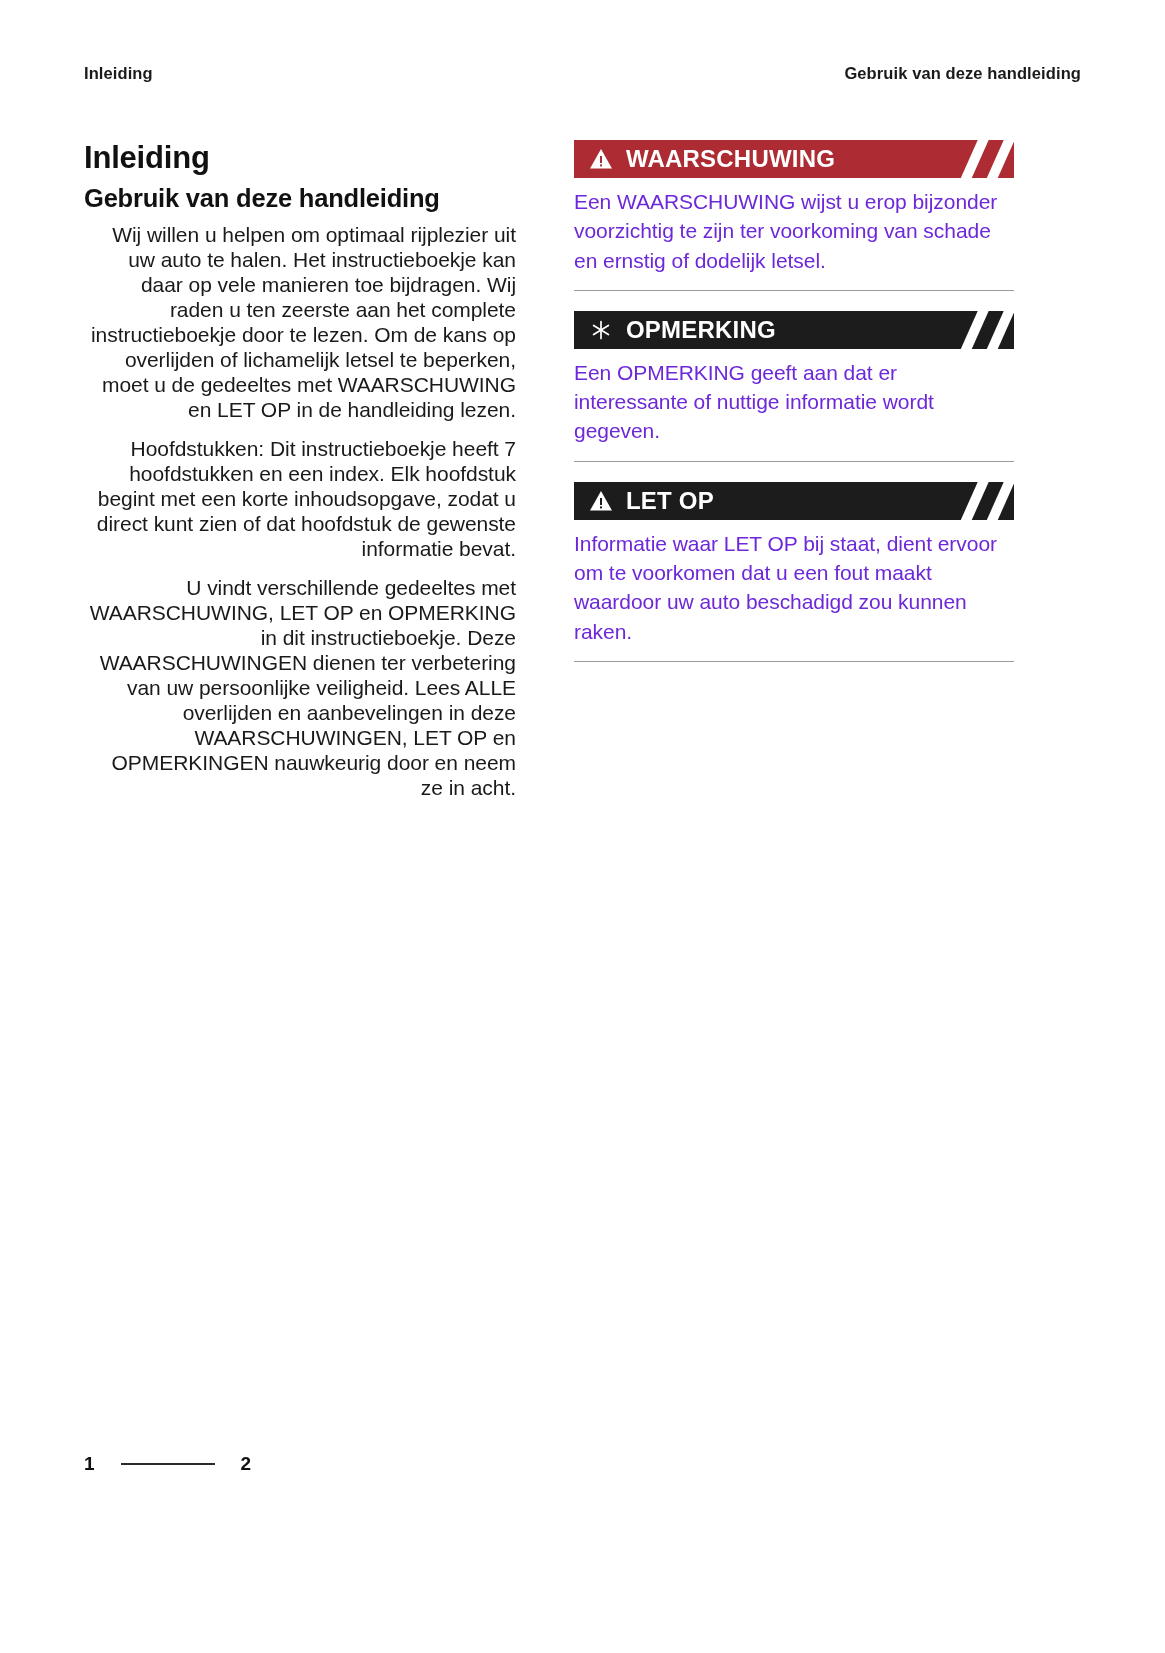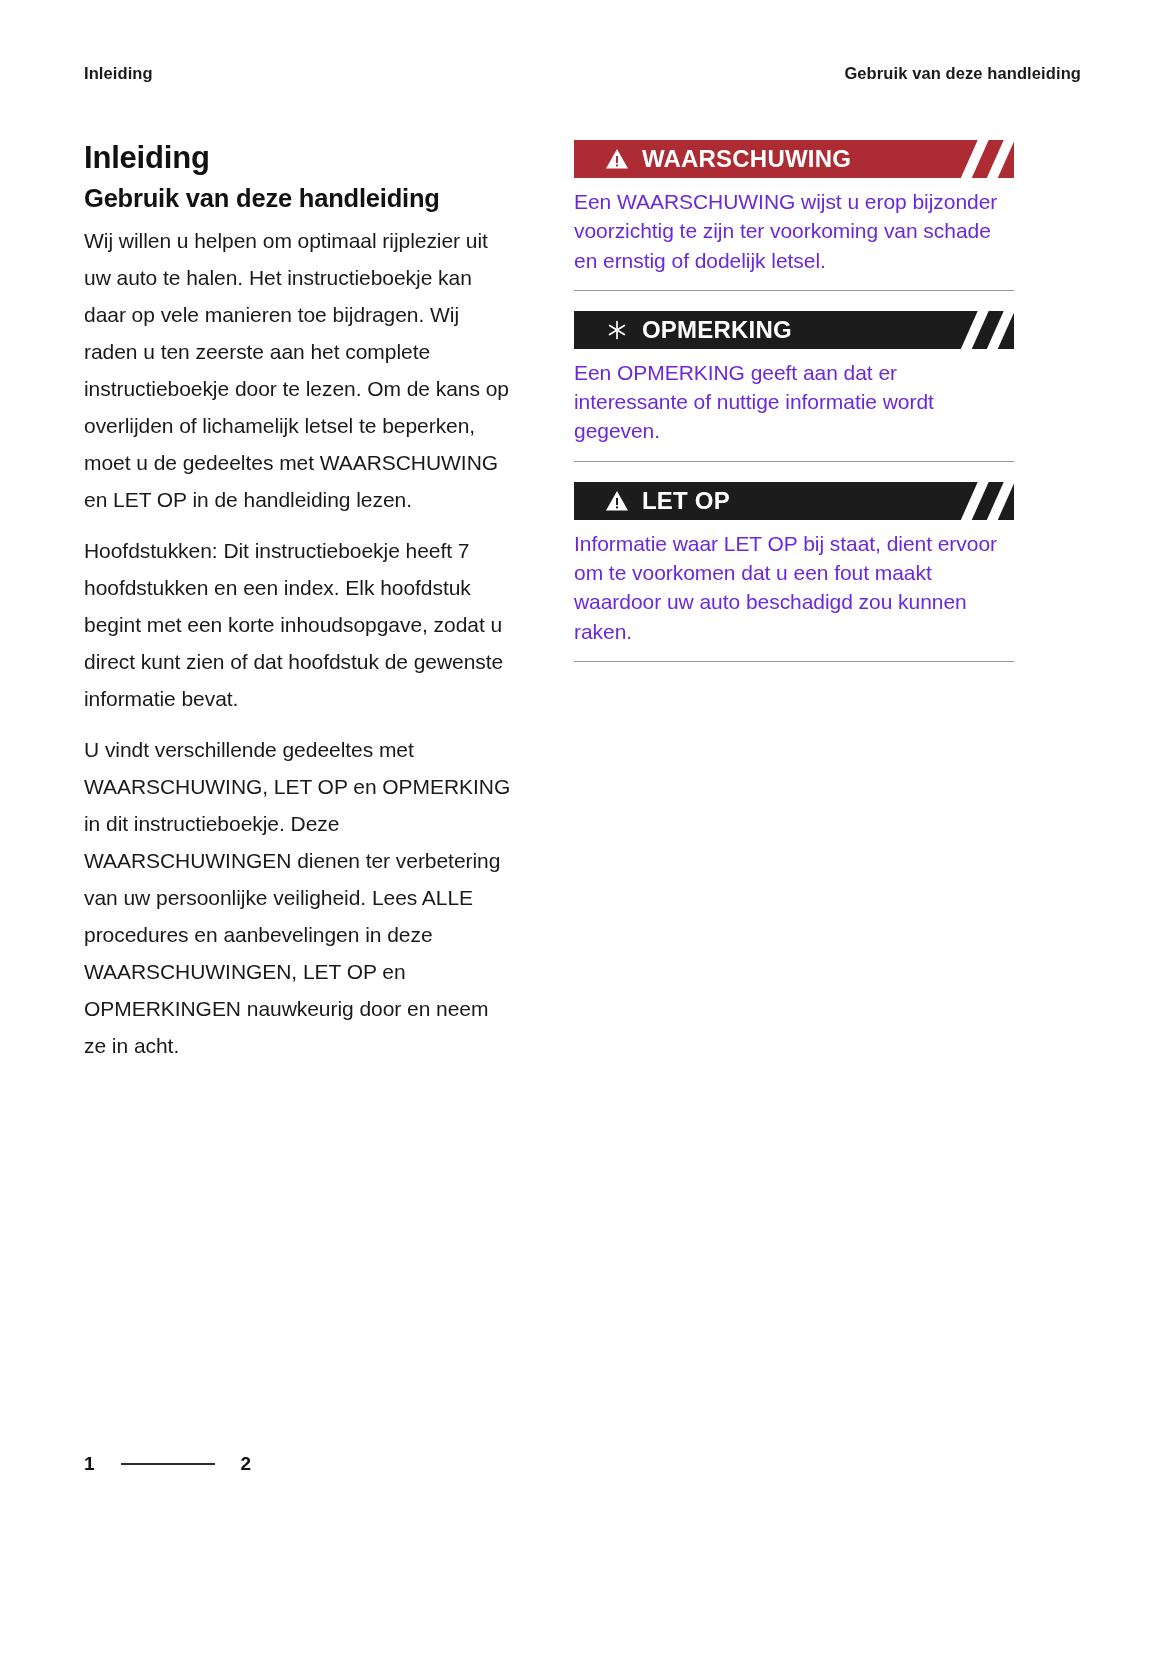--- a/index.html
+++ b/index.html
@@ -63,37 +63,38 @@
   h2.doc-subtitle {
     font-size: 25.5px;
     font-weight: bold;
     margin: 0 0 9px 0;
     letter-spacing: -0.2px;
     line-height: 1.2;
     color: #111111;
   }
   p.body-par {
     font-size: 21px;
-    line-height: 37px;
+    line-height: 25px;
     margin: 0 0 14px 0;
     color: #1a1a1a;
     letter-spacing: -0.05px;
+    text-align: right;
   }
   p.body-par:last-child { margin-bottom: 0; }
 
   
   .callout { margin-bottom: 4px; }
 
   .callout-bar {
     position: relative;
     height: 38px;
     display: flex;
     align-items: center;
     overflow: hidden;
-    padding-left: 30px;
+    padding-left: 14px;
     box-sizing: border-box;
   }
   .callout-bar.warning { background: #ad2b32; }
   .callout-bar.dark    { background: #1c1c1c; }
 
   .callout-icon {
     width: 26px;
     height: 26px;
     display: flex;
     align-items: center;
@@ -183,21 +184,21 @@
   </div>
 
   <div class="columns">
 
     <div class="col-left">
       <h1 class="doc-title">Inleiding</h1>
       <h2 class="doc-subtitle">Gebruik van deze handleiding</h2>
 
       <p class="body-par">Wij willen u helpen om optimaal rijplezier uit uw auto te halen. Het instructieboekje kan daar op vele manieren toe bijdragen. Wij raden u ten zeerste aan het complete instructieboekje door te lezen. Om de kans op overlijden of lichamelijk letsel te beperken, moet u de gedeeltes met WAARSCHUWING en LET OP in de handleiding lezen.</p>
       <p class="body-par">Hoofdstukken: Dit instructieboekje heeft 7 hoofdstukken en een index. Elk hoofdstuk begint met een korte inhoudsopgave, zodat u direct kunt zien of dat hoofdstuk de gewenste informatie bevat.</p>
-      <p class="body-par">U vindt verschillende gedeeltes met WAARSCHUWING, LET OP en OPMERKING in dit instructieboekje. Deze WAARSCHUWINGEN dienen ter verbetering van uw persoonlijke veiligheid. Lees ALLE procedures en aanbevelingen in deze WAARSCHUWINGEN, LET OP en OPMERKINGEN nauwkeurig door en neem ze in acht.</p>
+      <p class="body-par">U vindt verschillende gedeeltes met WAARSCHUWING, LET OP en OPMERKING in dit instructieboekje. Deze WAARSCHUWINGEN dienen ter verbetering van uw persoonlijke veiligheid. Lees ALLE overlijden en aanbevelingen in deze WAARSCHUWINGEN, LET OP en OPMERKINGEN nauwkeurig door en neem ze in acht.</p>
     </div>
 
     <div class="col-right">
 
       <div class="callout">
         <div class="callout-bar warning">
           <span class="callout-icon">
             <svg width="24" height="22" viewBox="0 0 24 22" aria-hidden="true">
               <path d="M12 1 L23 20.5 L1 20.5 Z" fill="#ffffff"></path>
               <rect x="11" y="8" width="2" height="7" fill="#ad2b32"></rect>

